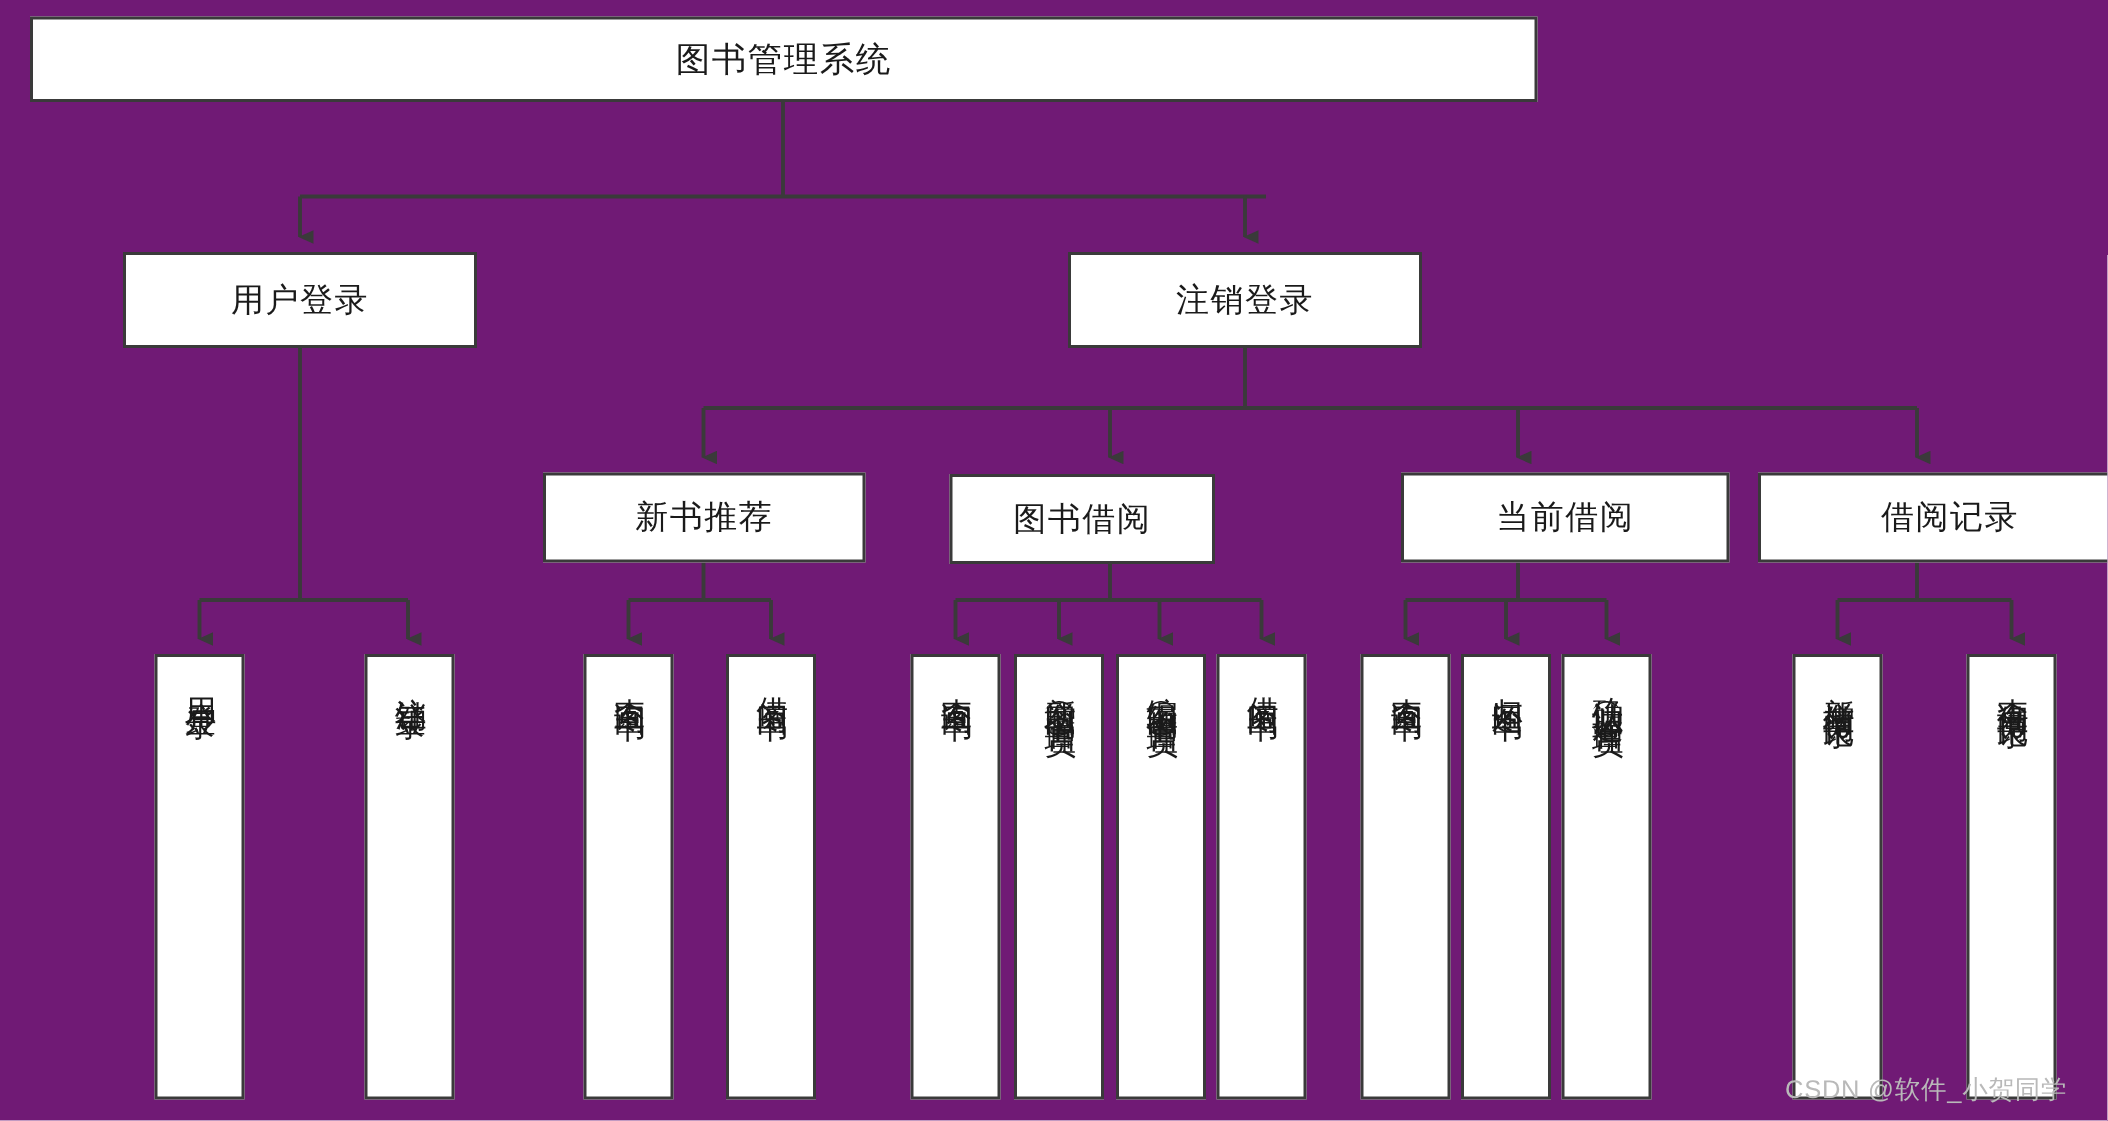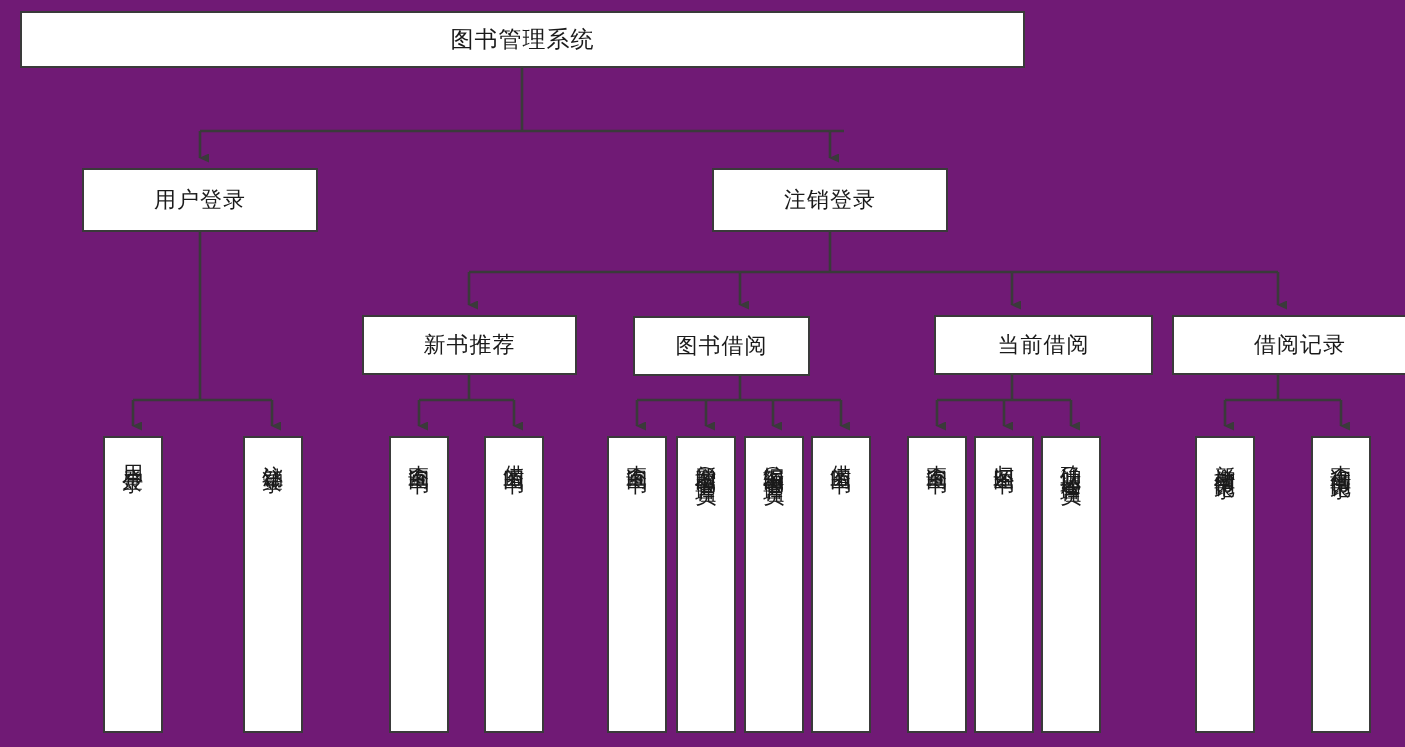--- a/index.html
+++ b/index.html
@@ -168,14 +168,15 @@
     <span class="vlabel">确认归还（管理员）</span>
   </div>
 
   <div class="node v" style="left:1195px; top:436px; width:60px; height:297px;">
     <span class="vlabel">新增借阅记录</span>
   </div>
   <div class="node v" style="left:1311px; top:436px; width:60px; height:297px;">
     <span class="vlabel">查询借阅记录</span>
   </div>
 
+  <div class="watermark" style="left:1190px; top:715px;">CSDN @软件_小贺同学</div>
 
 </div>
 
 </body></html>

